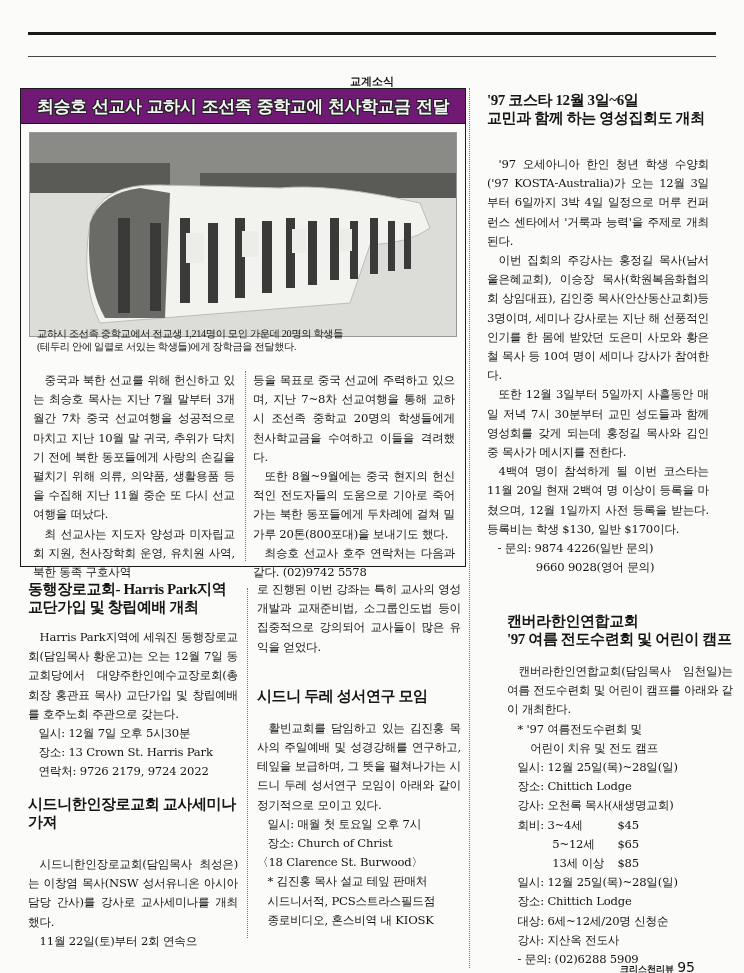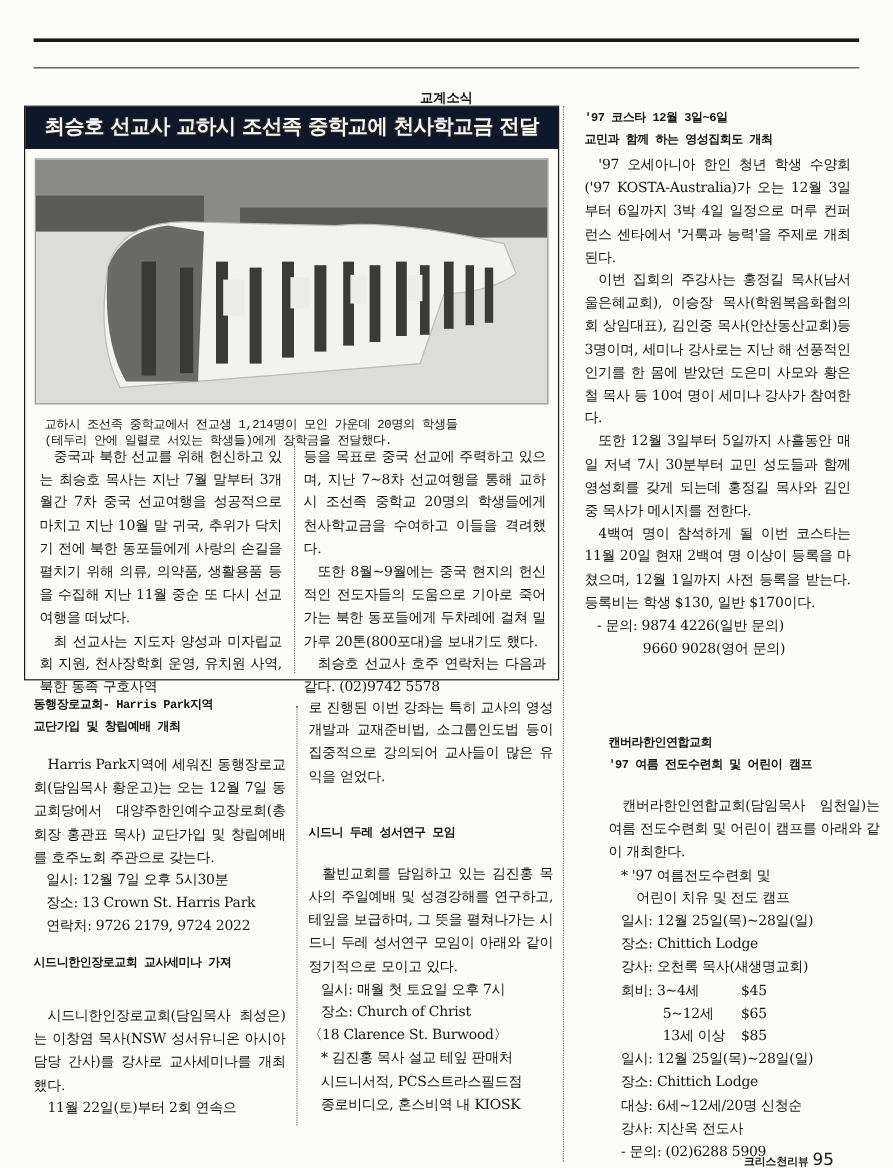--- a/index.html
+++ b/index.html
@@ -6,28 +6,28 @@
   body {
     width: 744px; height: 973px; background: #fbfbf9; position: relative; overflow: hidden;
     font-family: "DejaVu Serif", "Liberation Serif", serif; color: #151515;
   }
   .abs { position: absolute; }
   .rule-top { left: 28px; top: 32px; width: 688px; height: 3px; background: #1a1a1a; }
   .rule-sub { left: 28px; top: 56px; width: 688px; height: 1px; background: #444; }
   .section-label { left: 0; width: 744px; top: 38px; text-align: center; font-family: "DejaVu Sans", sans-serif; font-size: 11px; font-weight: bold; margin-top: 36px; }
   .col-divider { border-left: 1px dotted #777; }
   .feature-box { left: 20px; top: 88px; width: 444px; height: 477px; border: 1.5px solid #1a1a1a; background: #fbfbf9; }
-  .banner { left: 0; top: 0; width: 444px; height: 34px; background: #0f172a; color: #f5f5f5; text-align: center;
+  .banner { left: 0; top: 0; width: 444px; height: 34px; background: #701a75; color: #f5f5f5; text-align: center;
             font-family: "DejaVu Sans", sans-serif; font-weight: bold; font-size: 17px; line-height: 34px; letter-spacing: -0.5px;
             text-shadow: 1px 1px 0 #222, -1px -1px 0 #222, 1px -1px 0 #222, -1px 1px 0 #222; border-bottom: 1.5px solid #1a1a1a; }
   .photo { left: 8px; top: 43px; width: 426px; height: 203px; background: #d9d9d6; overflow: hidden; border: 1px solid #999; }
-  .caption { left: 16px; top: 260px; width: 420px; font-family: Liberation Mono, monospace; font-size: 10.2px; line-height: 13px; letter-spacing: -0.3px; }
+  .caption { left: 16px; top: 238px; width: 420px; font-family: Liberation Serif, serif; font-size: 10.2px; line-height: 13px; letter-spacing: -0.3px; }
   .body-text { font-size: 11.6px; line-height: 19.2px; letter-spacing: -0.2px; text-align: justify; }
   .p { margin: 0; text-indent: 1em; }
-  .headline { font-family: Liberation Mono, monospace; font-weight: bold; font-size: 10px; line-height: 18px; letter-spacing: -0.4px; }
+  .headline { font-family: Liberation Serif, serif; font-weight: bold; font-size: 15px; line-height: 18px; letter-spacing: -0.4px; }
   .line { white-space: nowrap; }
   .ind { padding-left: 0.9em; }
   .ind2 { padding-left: 3.2em; }
   .footer { left: 620px; top: 947px; font-family: "DejaVu Sans", sans-serif; font-size: 9px; font-weight: bold; margin-top: 12px; }
   .footer .num { font-size: 14px; font-weight: normal; }
 </style>
 </head>
 <body>
 
 <div class="abs rule-top"></div>
@@ -89,21 +89,21 @@
     <p class="p">또한 8월~9월에는 중국 현지의 헌신적인 전도자들의 도움으로 기아로 죽어가는 북한 동포들에게 두차례에 걸쳐 밀가루 20톤(800포대)을 보내기도 했다.</p>
     <p class="p">최승호 선교사 호주 연락처는 다음과 같다. (02)9742 5578</p>
   </div>
 </div>
 
 <div class="abs" style="left:487px; top:91px; width:222px;">
   <div class="headline">
     <div>'97 코스타 12월 3일~6일</div>
     <div>교민과 함께 하는 영성집회도 개최</div>
   </div>
-  <div class="body-text" style="margin-top:1px;">
+  <div class="body-text" style="margin-top:28px;">
     <p class="p">'97 오세아니아 한인 청년 학생 수양회('97 KOSTA-Australia)가 오는 12월 3일부터 6일까지 3박 4일 일정으로 머루 컨퍼런스 센타에서 '거룩과 능력'을 주제로 개최된다.</p>
     <p class="p">이번 집회의 주강사는 홍정길 목사(남서울은혜교회), 이승장 목사(학원복음화협의회 상임대표), 김인중 목사(안산동산교회)등 3명이며, 세미나 강사로는 지난 해 선풍적인 인기를 한 몸에 받았던 도은미 사모와 황은철 목사 등 10여 명이 세미나 강사가 참여한다.</p>
     <p class="p">또한 12월 3일부터 5일까지 사흘동안 매일 저녁 7시 30분부터 교민 성도들과 함께 영성회를 갖게 되는데 홍정길 목사와 김인중 목사가 메시지를 전한다.</p>
     <p class="p">4백여 명이 참석하게 될 이번 코스타는 11월 20일 현재 2백여 명 이상이 등록을 마쳤으며, 12월 1일까지 사전 등록을 받는다. 등록비는 학생 $130, 일반 $170이다.</p>
     <div class="line ind">- 문의: 9874 4226(일반 문의)</div>
     <div class="line" style="padding-left:4.2em;">9660 9028(영어 문의)</div>
   </div>
 </div>
 
 <div class="abs" style="left:28px; top:580px; width:210px;">

